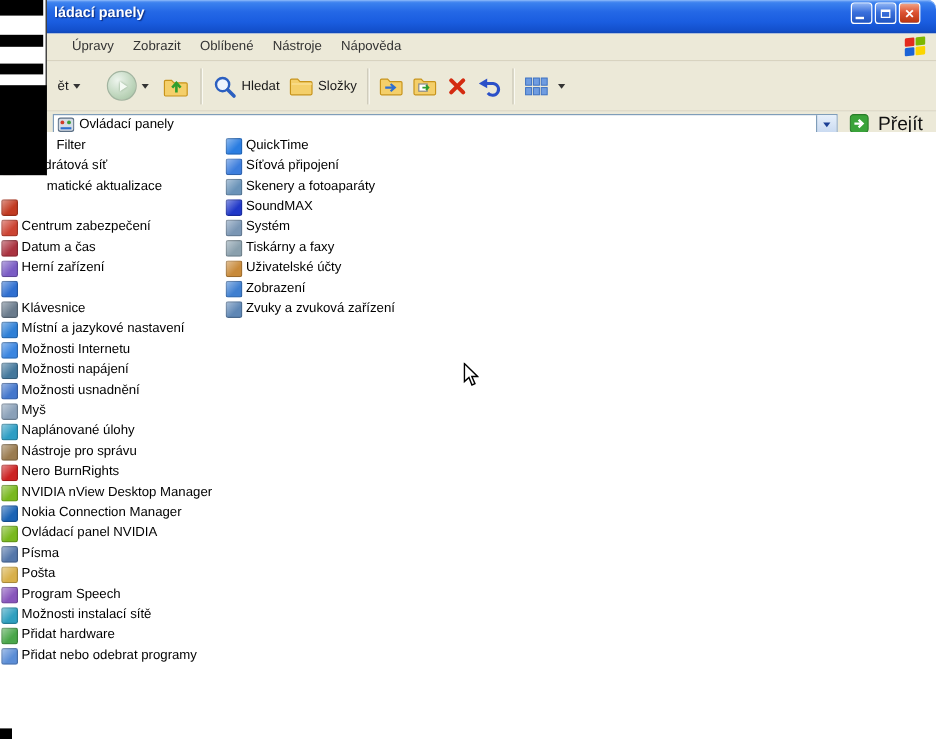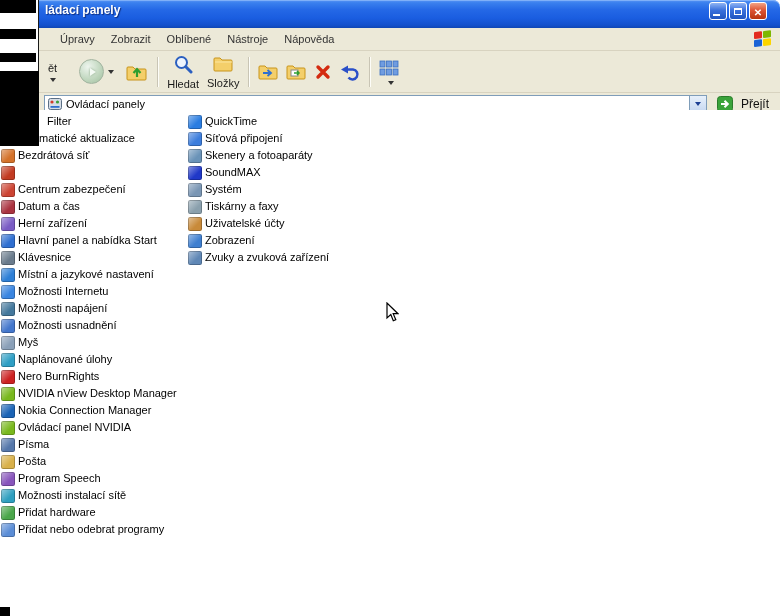--- a/index.html
+++ b/index.html
@@ -30,41 +30,41 @@
   .menu-item{font-size:11px;color:#333;padding:0 8px;line-height:22px;cursor:default;}
   .winlogo{position:absolute;right:6px;top:3px;width:20px;height:17px;display:grid;
     grid-template-columns:8px 8px;grid-template-rows:7px 7px;gap:1px;transform:skewY(-6deg);}
   .winlogo span{border-radius:1px;}
   .wl-r{background:#e32b1e;} .wl-g{background:#7db700;} .wl-b{background:#1a63d6;} .wl-y{background:#fbd500;}
 
   
   .toolbar{height:42px;background:#ece9d8;display:flex;align-items:center;padding-left:44px;
     border-bottom:1px solid #d8d3c0;box-sizing:border-box;}
   .tb-btn{display:flex;align-items:center;gap:4px;padding:2px 4px;font-size:11px;color:#1a1a1a;
-    border-radius:3px;white-space:nowrap;flex-direction:column;}
+    border-radius:3px;white-space:nowrap;}
   .tb-sep{width:1px;height:30px;background:#c9c5b5;box-shadow:1px 0 0 #fdfdf8;margin:0 5px;}
   .tri{width:0;height:0;border-left:3px solid transparent;border-right:3px solid transparent;
     border-top:4px solid #333;display:inline-block;}
   .fwd-circle{width:25px;height:25px;border-radius:50%;border:1px solid #a2b4a0;box-sizing:border-box;
     background:radial-gradient(circle at 35% 30%,#eef5ee,#c2d8c0 55%,#9fbf9d);
     display:flex;align-items:center;justify-content:center;}
   .fwd-arrow{width:0;height:0;border-top:4px solid transparent;border-bottom:4px solid transparent;
     border-left:6px solid #f4faf4;margin-left:2px;filter:drop-shadow(0 0 1px #8aa888);}
   .ml14{margin-left:14px;} .ml8{margin-left:8px;} .ml4{margin-left:4px;}
 
   
   .addressbar{height:23px;background:#ece9d8;display:flex;align-items:center;padding:0 8px 0 44px;
     border-bottom:1px solid #b8b4a4;box-sizing:border-box;}
   .combo{flex:1;height:19px;background:#fff;border:1px solid #7f9db9;display:flex;align-items:center;
     padding-left:3px;box-sizing:border-box;font-size:11px;color:#000;}
   .combo-text{margin-left:4px;flex:1;white-space:nowrap;}
   .combo-drop{width:16px;height:17px;margin-left:auto;border-left:1px solid #7f9db9;
     background:linear-gradient(180deg,#e7f0fb,#c4d6ef);display:flex;align-items:center;justify-content:center;}
   .combo-drop .tri{border-top-color:#1c3f94;}
-  .go-btn{display:flex;align-items:center;gap:8px;margin-left:7px;font-size:12px;color:#111;padding:1px 3px;}
+  .go-btn{display:flex;gap:8px;margin-left:7px;font-size:16px;color:#111;padding:1px 3px;}
 
   
   .content{position:absolute;top:110px;left:0;right:0;bottom:0;background:#fff;}
   .col{position:absolute;top:3px;}
   .col.left{left:0;}
   .col.right{left:187px;}
   .list-item{height:17px;display:flex;align-items:center;padding-left:1px;font-size:11px;color:#000;
     white-space:nowrap;cursor:default;}
   .li-icon{width:14px;height:14px;border-radius:2px;margin-right:3px;flex:0 0 auto;
     background-image:linear-gradient(135deg,rgba(255,255,255,.5),rgba(255,255,255,0) 60%);
@@ -219,46 +219,45 @@
       </div>
     </div>
 
     <div class="content">
       <div class="col left">
 
       <div class="list-item" style="padding-left: 47px;">
 
           <span class="li-label">Filter</span>
         </div>
-          <div class="list-item" style="padding-left: 39px;">
-
-          <span class="li-label">matické aktualizace</span>
-        </div>
           <div class="list-item">
           <span class="li-icon" style="background-color: rgb(212, 114, 42);"></span>
           <span class="li-label">Bezdrátová síť</span>
         </div>
+          <div class="list-item" style="padding-left: 39px;">
+
+          <span class="li-label">matické aktualizace</span>
+        </div>
           <div class="list-item">
           <span class="li-icon" style="background-color: rgb(194, 59, 34);"></span>
         </div>
           <div class="list-item">
           <span class="li-icon" style="background-color: rgb(204, 68, 51);"></span>
           <span class="li-label">Centrum zabezpečení</span>
         </div>
           <div class="list-item">
           <span class="li-icon" style="background-color: rgb(170, 51, 64);"></span>
           <span class="li-label">Datum a čas</span>
         </div>
           <div class="list-item">
           <span class="li-icon" style="background-color: rgb(122, 92, 196);"></span>
           <span class="li-label">Herní zařízení</span>
         </div>
           <div class="list-item">
           <span class="li-icon" style="background-color: rgb(47, 111, 208);"></span>
-          <span class="li-label">Hlavní panel a nabídka Start</span>
         </div>
           <div class="list-item">
           <span class="li-icon" style="background-color: rgb(106, 123, 140);"></span>
           <span class="li-label">Klávesnice</span>
         </div>
           <div class="list-item">
           <span class="li-icon" style="background-color: rgb(46, 127, 214);"></span>
           <span class="li-label">Místní a jazykové nastavení</span>
         </div>
           <div class="list-item">
@@ -273,20 +272,24 @@
           <span class="li-icon" style="background-color: rgb(68, 119, 204);"></span>
           <span class="li-label">Možnosti usnadnění</span>
         </div>
           <div class="list-item">
           <span class="li-icon" style="background-color: rgb(138, 160, 184);"></span>
           <span class="li-label">Myš</span>
         </div>
           <div class="list-item">
           <span class="li-icon" style="background-color: rgb(46, 158, 196);"></span>
           <span class="li-label">Naplánované úlohy</span>
+        </div>
+          <div class="list-item">
+          <span class="li-icon" style="background-color: rgb(154, 123, 79);"></span>
+          <span class="li-label">Nástroje pro správu</span>
         </div>
           <div class="list-item">
           <span class="li-icon" style="background-color: rgb(204, 34, 34);"></span>
           <span class="li-label">Nero BurnRights</span>
         </div>
           <div class="list-item">
           <span class="li-icon" style="background-color: rgb(121, 184, 30);"></span>
           <span class="li-label">NVIDIA nView Desktop Manager</span>
         </div>
           <div class="list-item">

